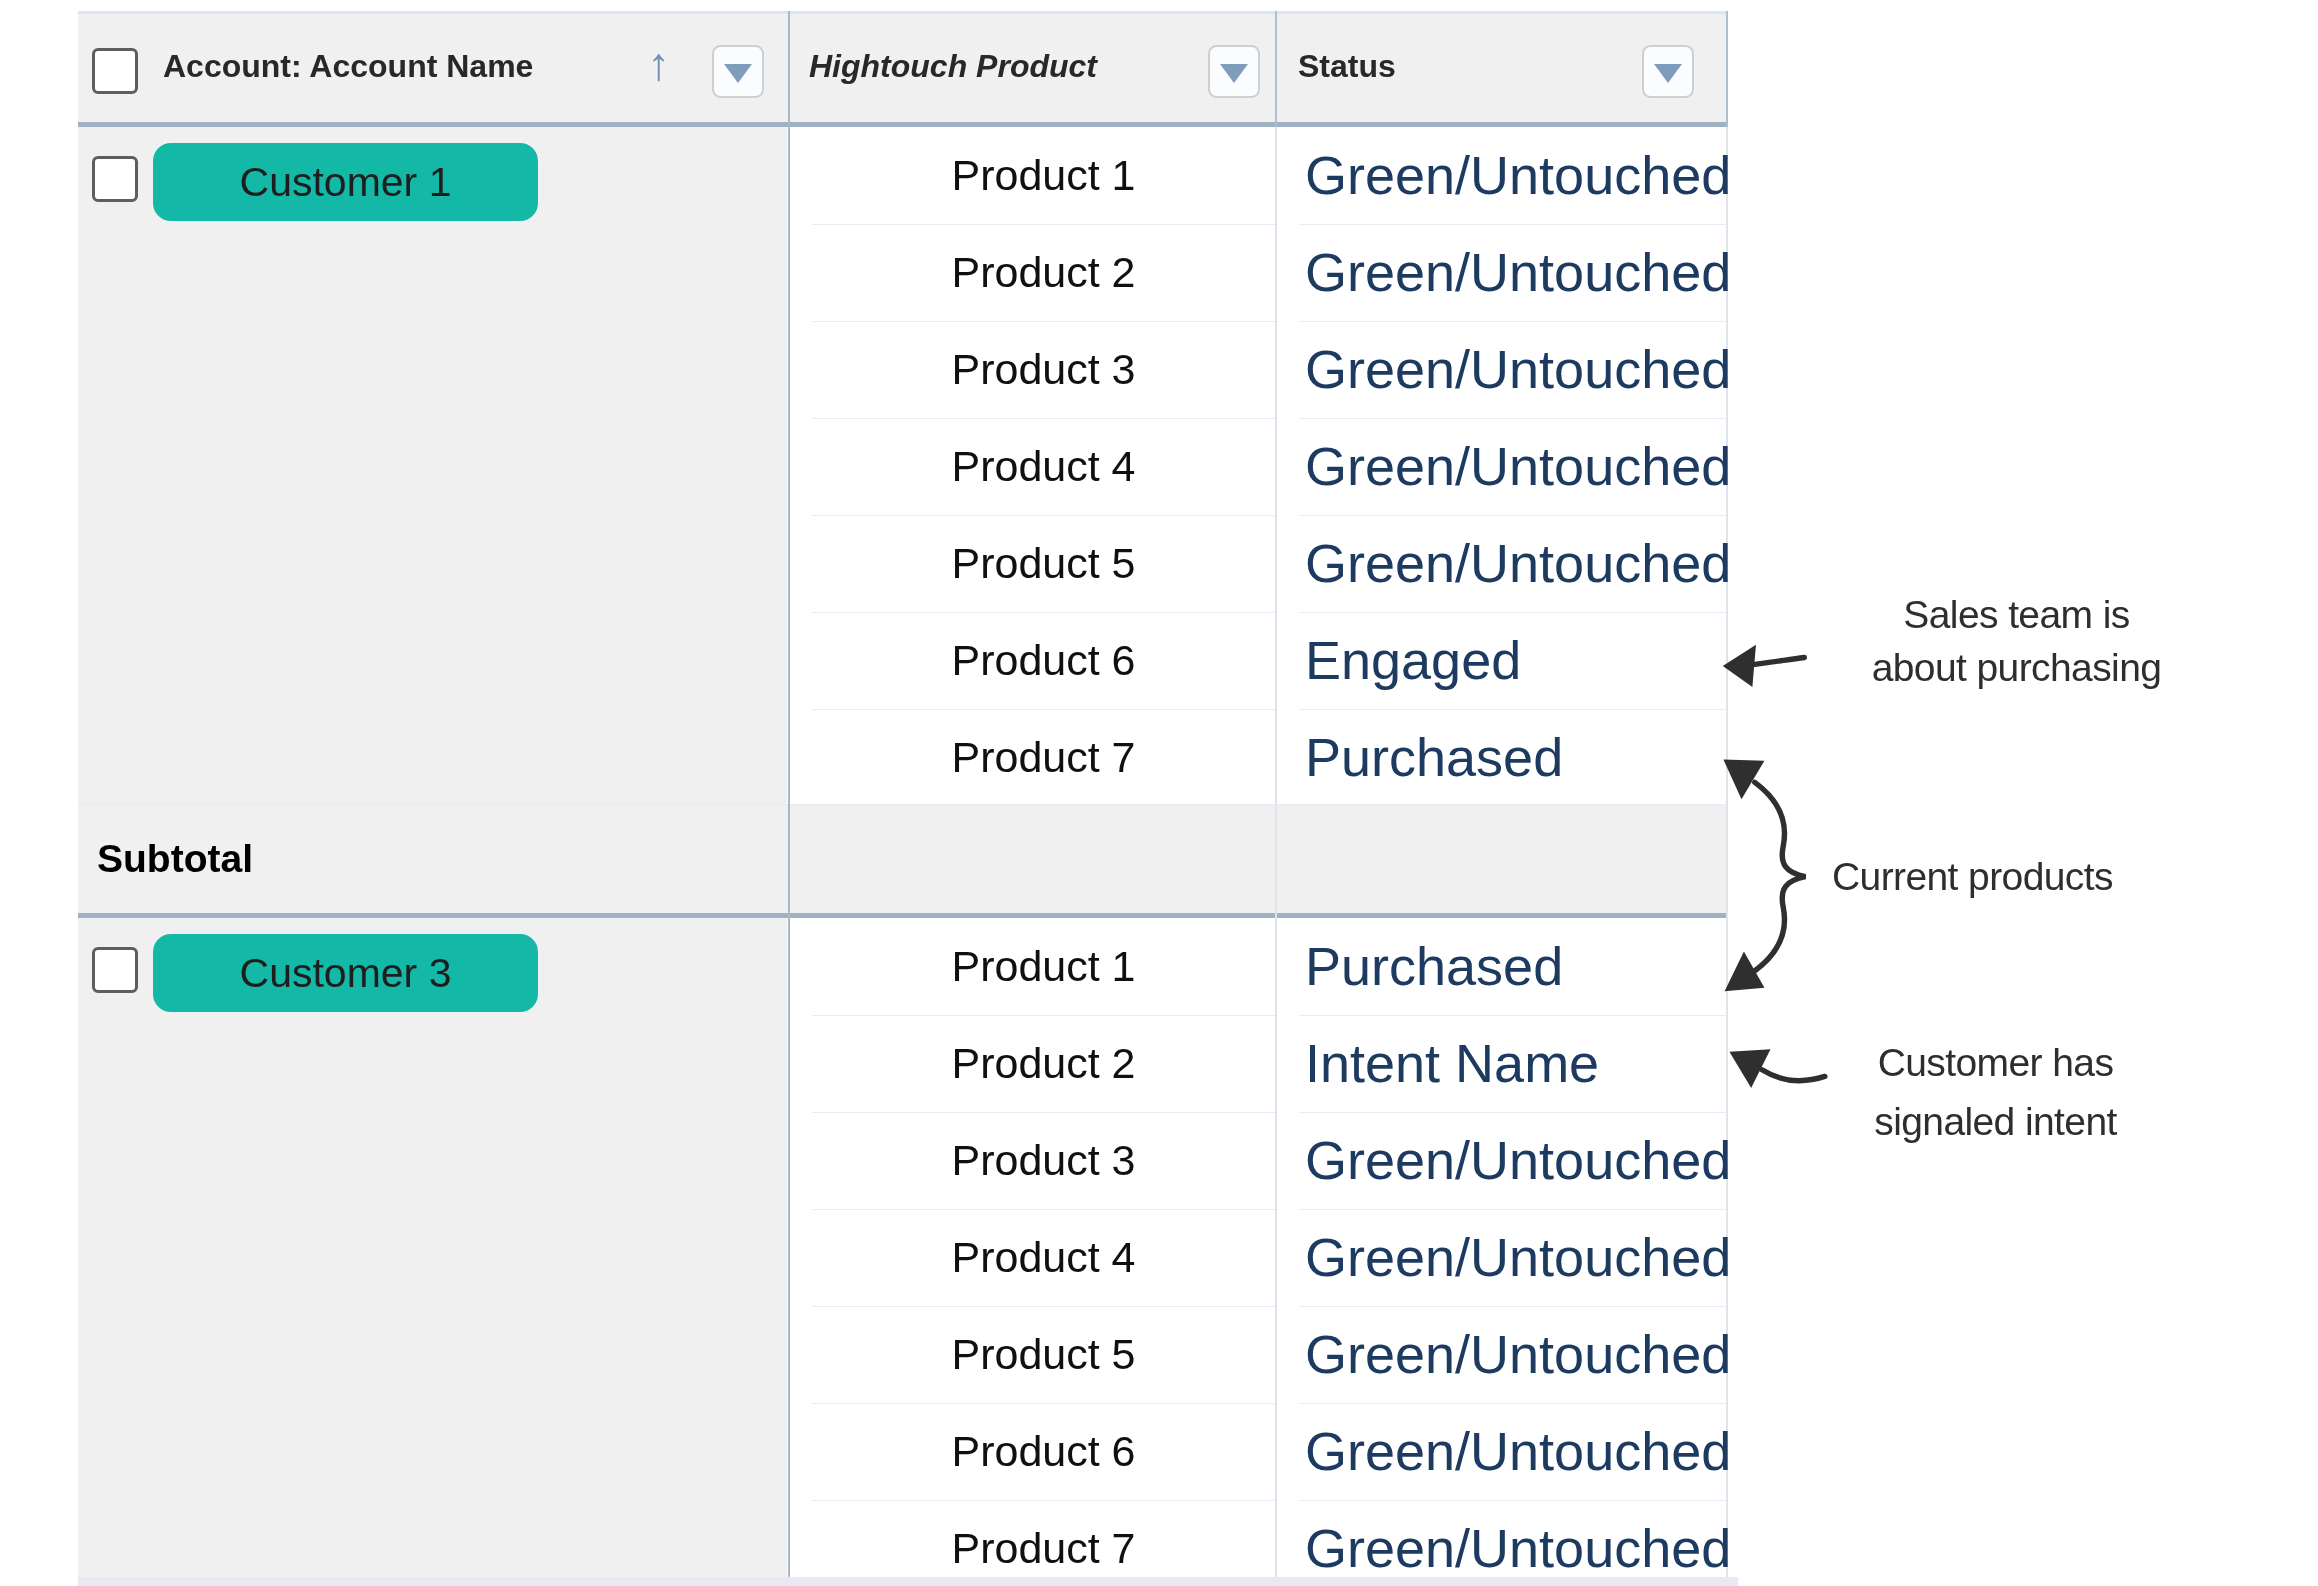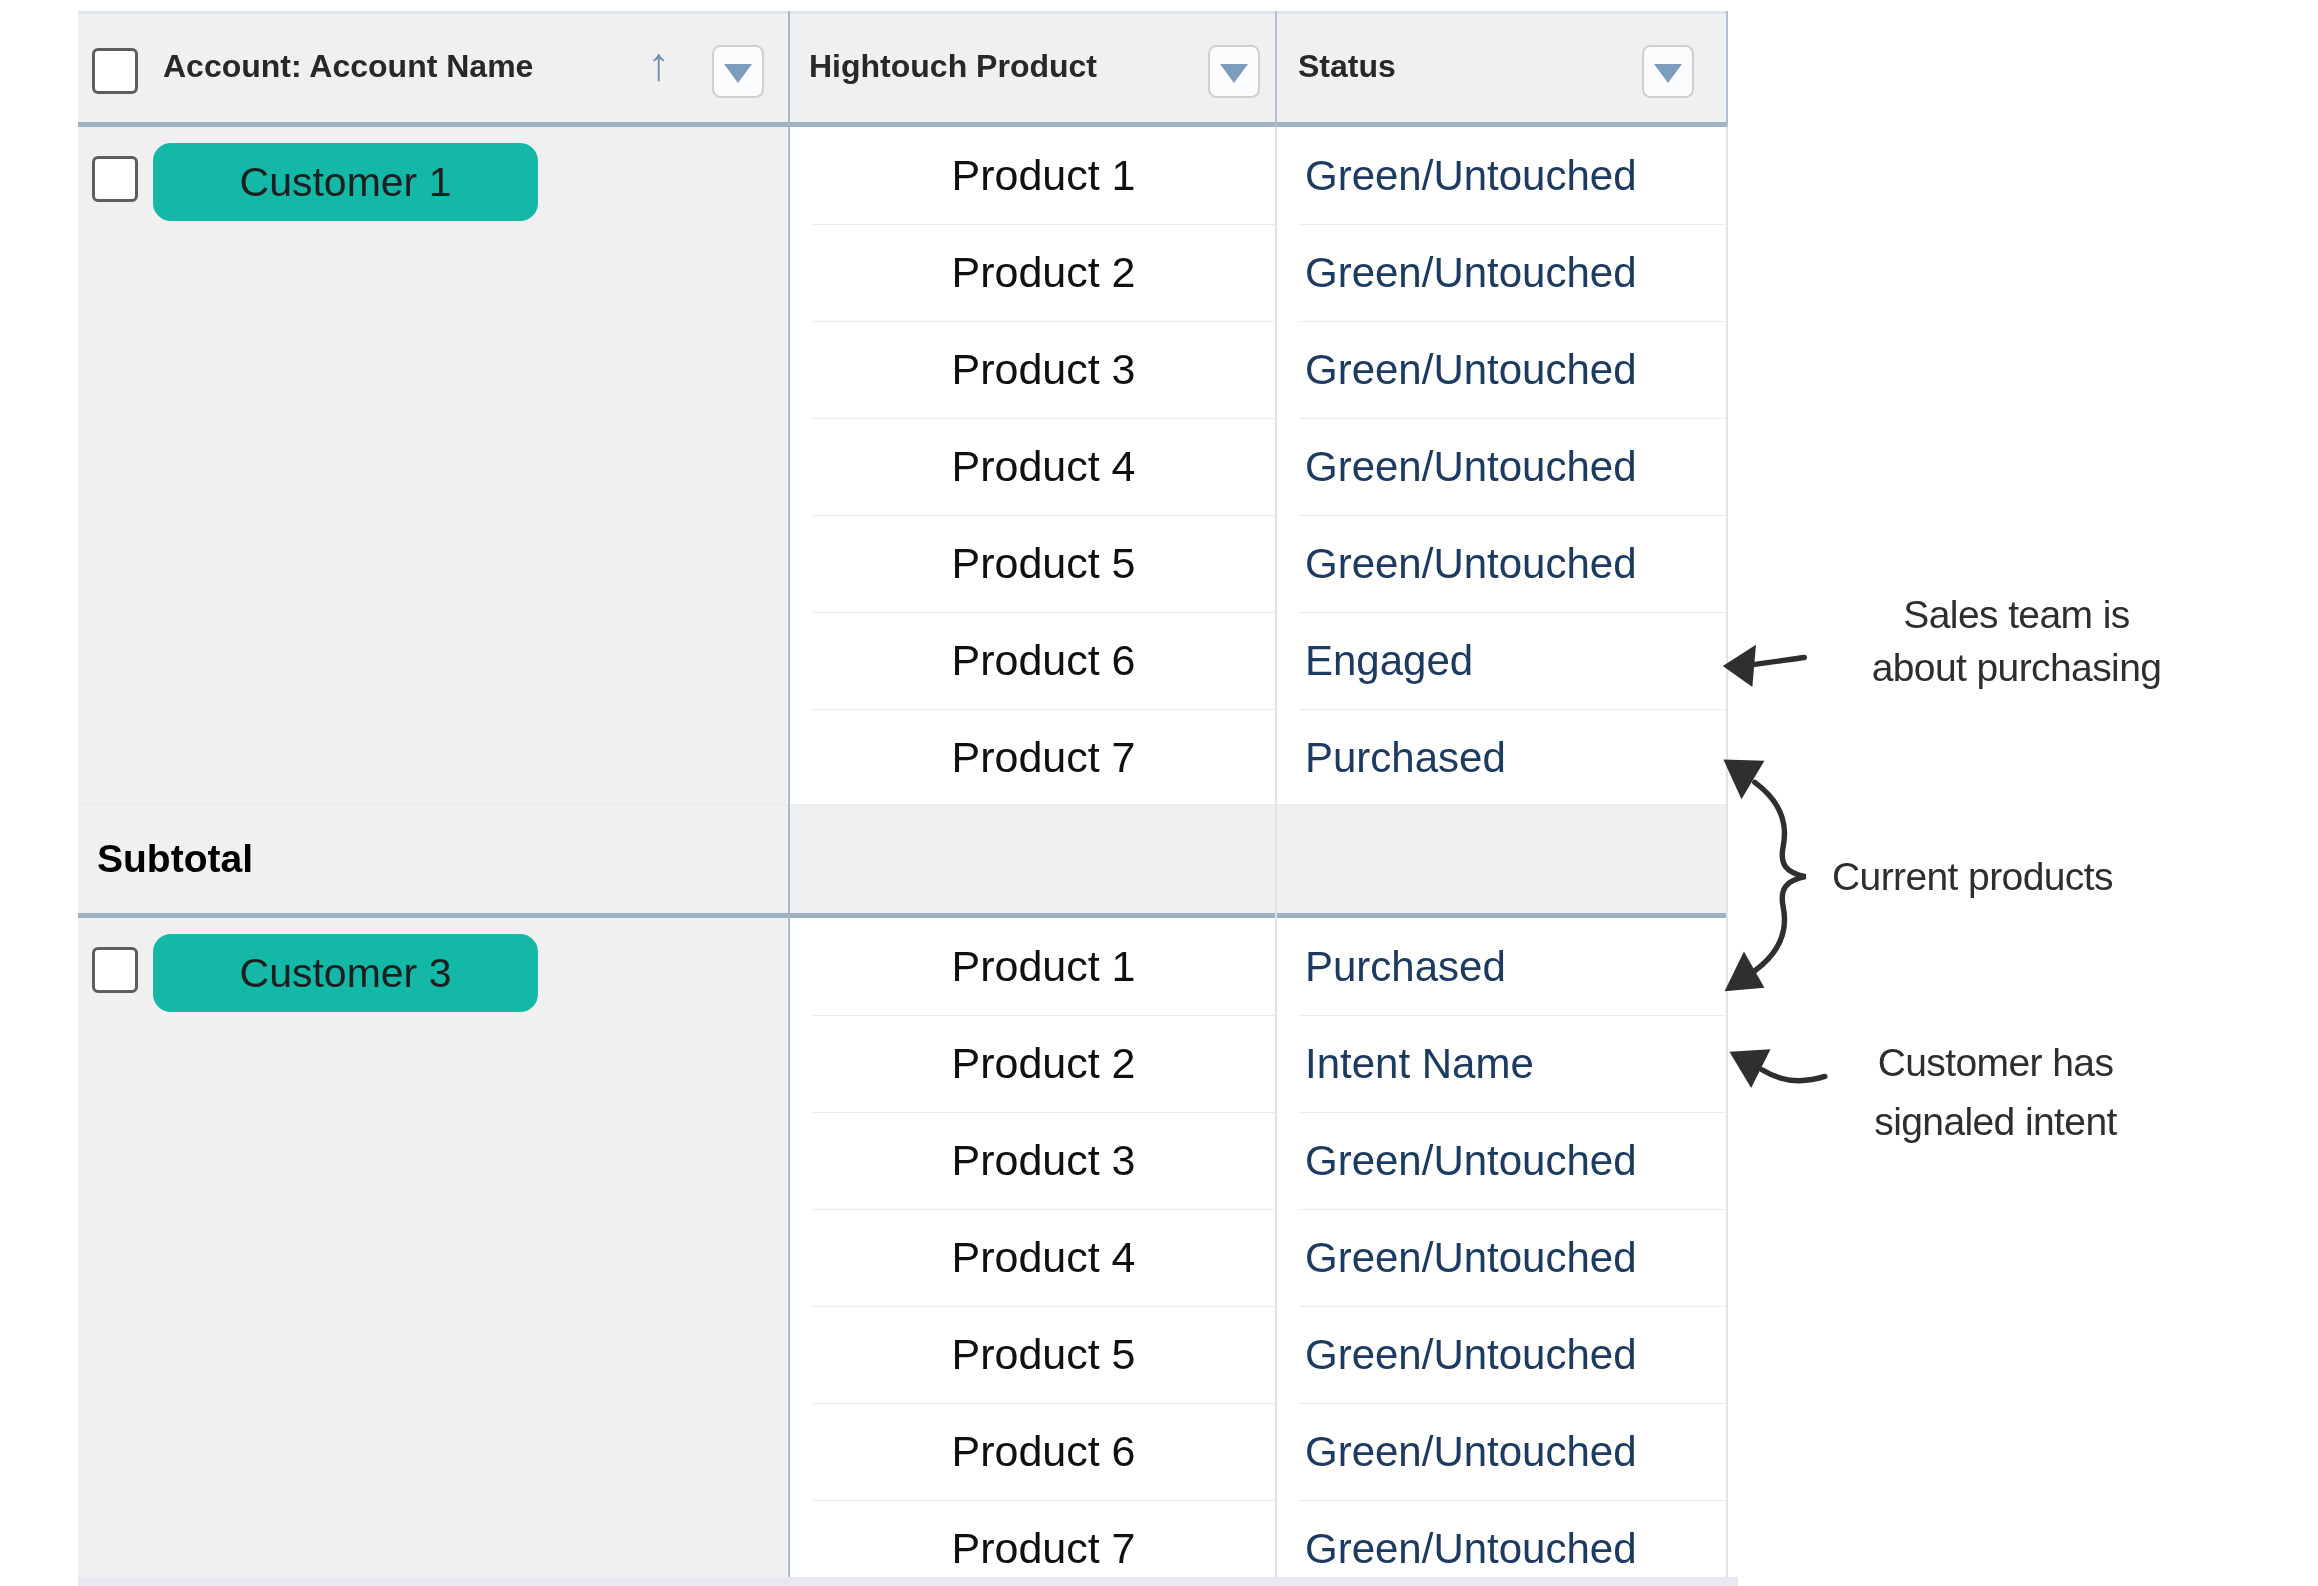--- a/index.html
+++ b/index.html
@@ -17,21 +17,21 @@
   .bottom-strip{left:78px;top:1577px;width:1660px;height:9px;background:#e9e8f3;}
   .vdiv{width:1.8px;}
   .vdiv-1{left:788px;top:11px;height:1566px;background:#a6b8ca;}
   .vdiv-2h{left:1275px;top:11px;height:117px;background:#aebfd2;}
   .vdiv-2b{left:1275px;top:127px;height:1450px;background:#dfe4eb;}
   .vdiv-3h{left:1726px;top:11px;height:117px;background:#aebfd2;}
   .vdiv-3b{left:1726px;top:127px;height:1450px;background:#dfe4eb;}
   
   .hlabel{top:11px;height:111px;line-height:111px;font-size:32px;font-weight:bold;color:#282828;white-space:nowrap;}
   .hl-account{left:163px;}
-  .hl-product{left:809px;}
+  .hl-product{left:809px;font-style:italic;}
   .hl-status{left:1298px;text-align:center;}
   .sort{left:647px;top:11px;height:111px;line-height:107px;font-size:46px;color:#7292b4;font-weight:bold;}
   .checkbox{width:46px;height:46px;background:#ffffff;border:3.6px solid #5e5e5e;border-radius:6px;box-sizing:border-box;display:block;}
   .cb-header{left:92px;top:48px;}
   .cb-c1{left:92px;top:156px;}
   .cb-c2{left:92px;top:947px;}
   .filter-btn{width:52px;height:53px;top:45px;background:#fbfcfd;border:2.4px solid #cdd0d3;border-radius:8.5px;
               box-sizing:border-box;display:flex;align-items:center;justify-content:center;padding:0;cursor:pointer;}
   .fb-account{left:712px;}
   .fb-product{left:1208px;}
@@ -44,21 +44,21 @@
   .pill-c1{top:143px;}
   .pill-c2{top:934px;}
   .colcells{display:flex;flex-direction:column;}
   .cells-p{left:790px;width:485px;}
   .cells-s{left:1277px;width:449px;}
   .g1{top:127px;}
   .g2{top:918px;}
   .cell{height:97px;line-height:97px;box-sizing:border-box;white-space:nowrap;margin-left:22px;}
   .cell + .cell{border-top:1.8px solid #e8ecf2;line-height:95px;}
   .pc{text-align:center;font-size:43px;color:#101010;}
-  .sc{padding-left:6px;font-size:42px;color:#1d3a60;}
+  .sc{padding-left:6px;font-size:54px;color:#1d3a60;}
   .subtotal-label{left:97px;top:804px;height:109px;line-height:109px;font-size:39px;font-weight:bold;color:#000000;}
   
   .ann{color:#2e2e2e;font-size:39px;letter-spacing:-0.6px;}
   .ann-sales{left:1799px;top:588px;width:435px;text-align:center;line-height:53px;}
   .ann-current{left:1832px;top:850px;white-space:nowrap;line-height:53px;}
   .ann-intent{left:1784px;top:1033px;width:423px;text-align:center;line-height:59px;}
   .overlay{left:0;top:0;width:2319px;height:1586px;pointer-events:none;}
 </style>
 </head>
 <body>

